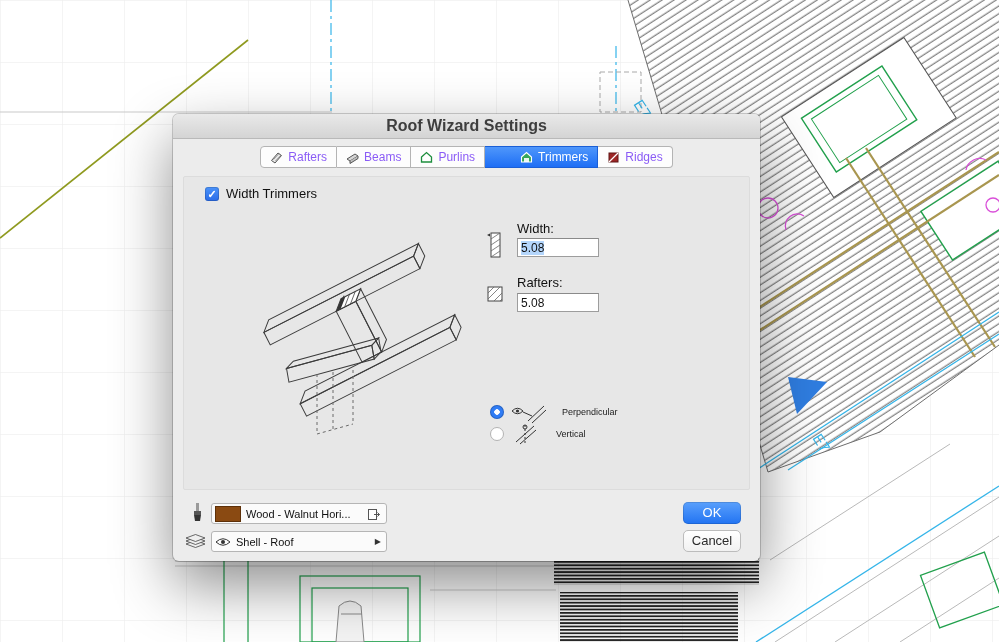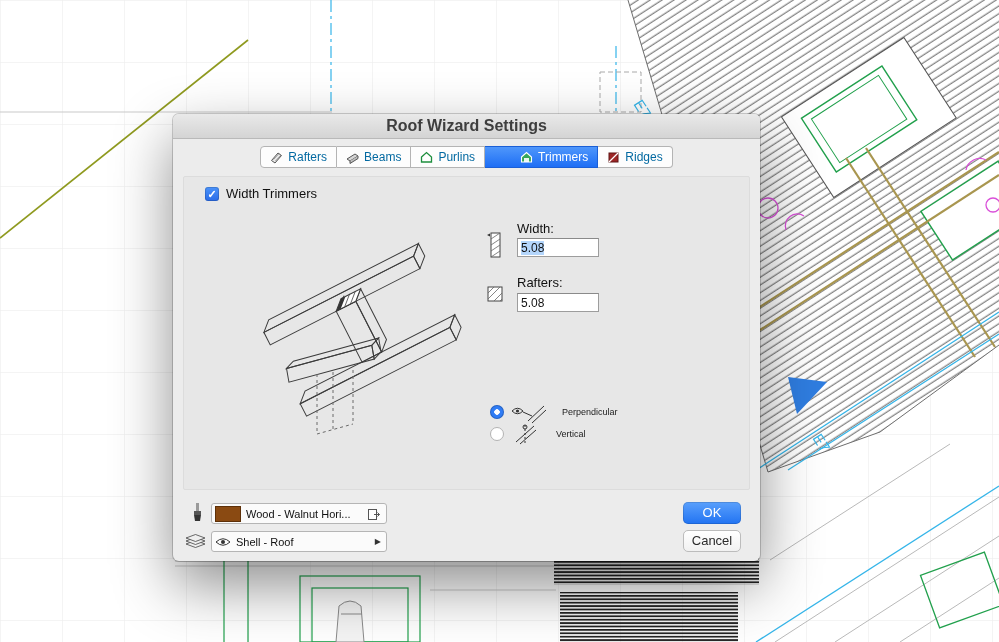--- a/index.html
+++ b/index.html
@@ -23,21 +23,21 @@
     position:absolute;left:0;top:0;right:0;height:24px;
     background:linear-gradient(#e9e9e9,#d4d4d4);
     border-bottom:1px solid #b9b9b9;
     border-radius:6px 6px 0 0;
     text-align:center;font-size:16px;font-weight:600;color:#3e3e3e;line-height:24px;
   }
   .tabs{position:absolute;top:32px;left:0;right:0;display:flex;justify-content:center;}
   .tab{
     display:flex;align-items:center;gap:5px;height:20px;padding:0 9px;
     background:#fdfdfd;border:1px solid #b4b4b4;border-left:none;
-    font-size:12px;color:#0369a1;white-space:nowrap;cursor:default;
+    font-size:12px;color:#8b5cf6;white-space:nowrap;cursor:default;
   }
   .tab:first-child{border-left:1px solid #b4b4b4;border-radius:4px 0 0 4px;}
   .tab:last-child{border-radius:0 4px 4px 0;}
   .tab.selected{
     background:linear-gradient(#4f97fb,#1e6ef5);
     border-color:#1b5fd6;color:#fff;padding-left:35px;
   }
   .panel{
     position:absolute;left:10px;top:62px;width:565px;height:312px;
     background:#e7e7e7;border:1px solid #dcdcdc;border-radius:2px;

